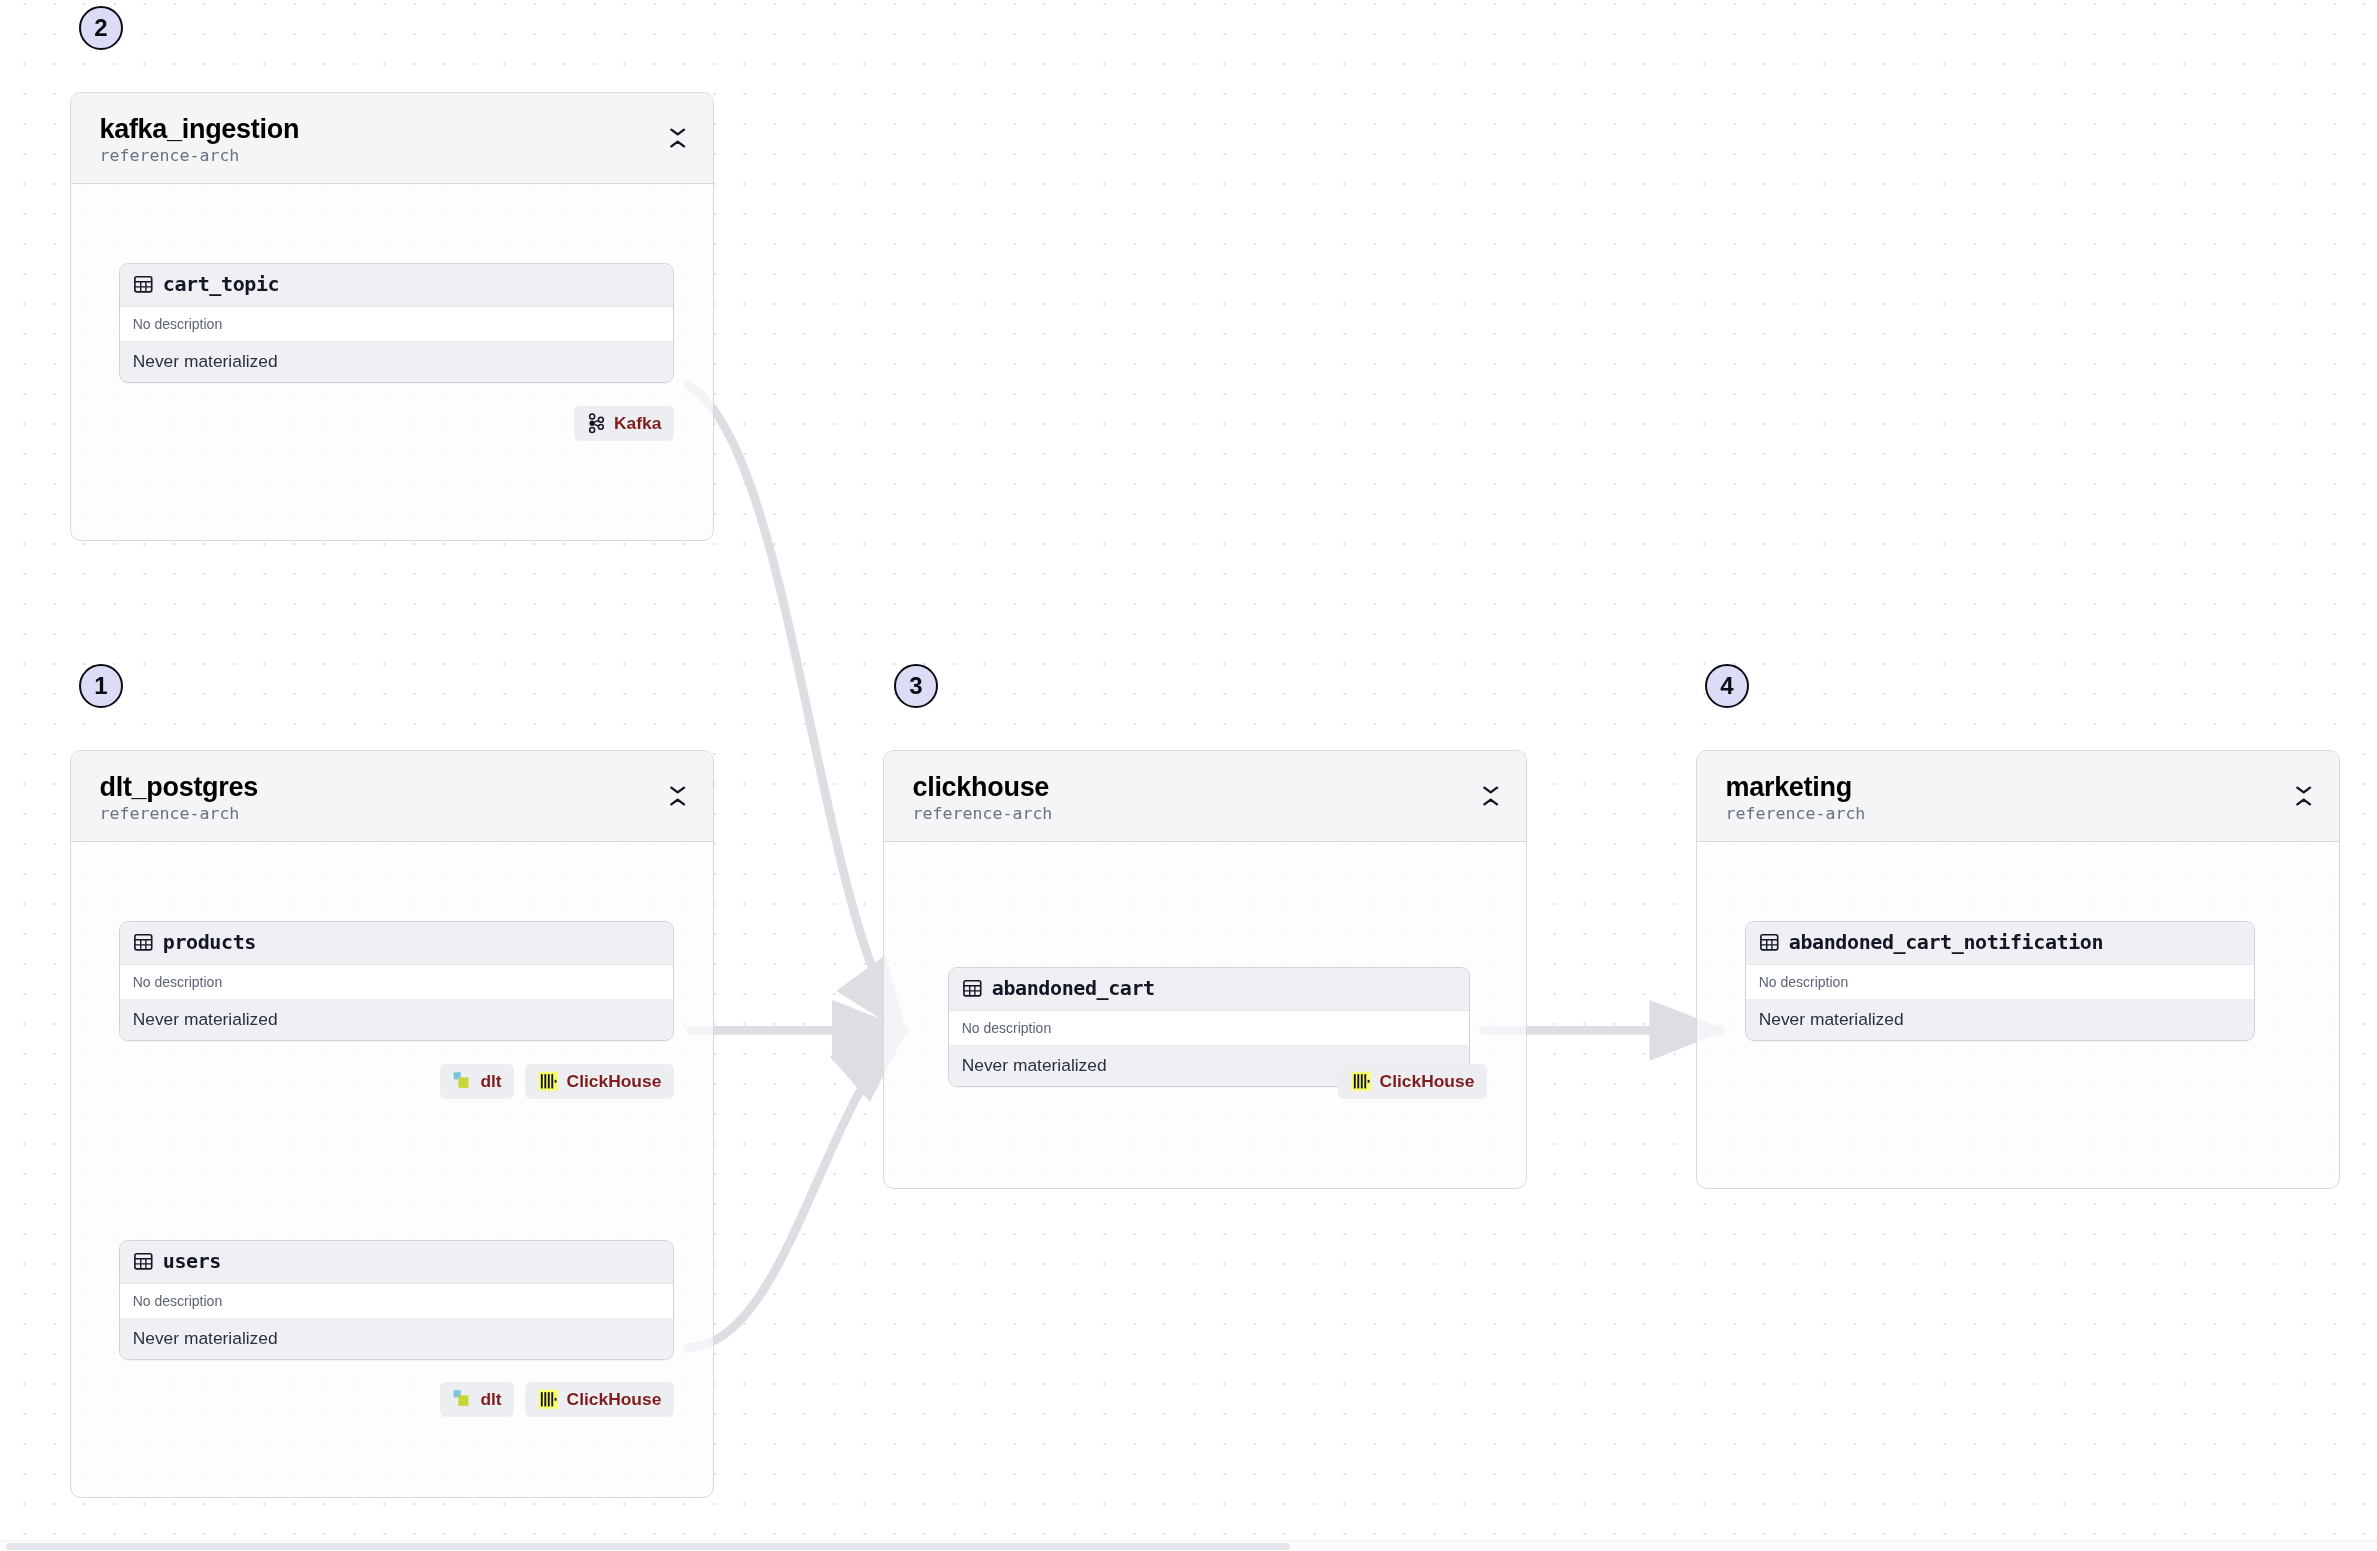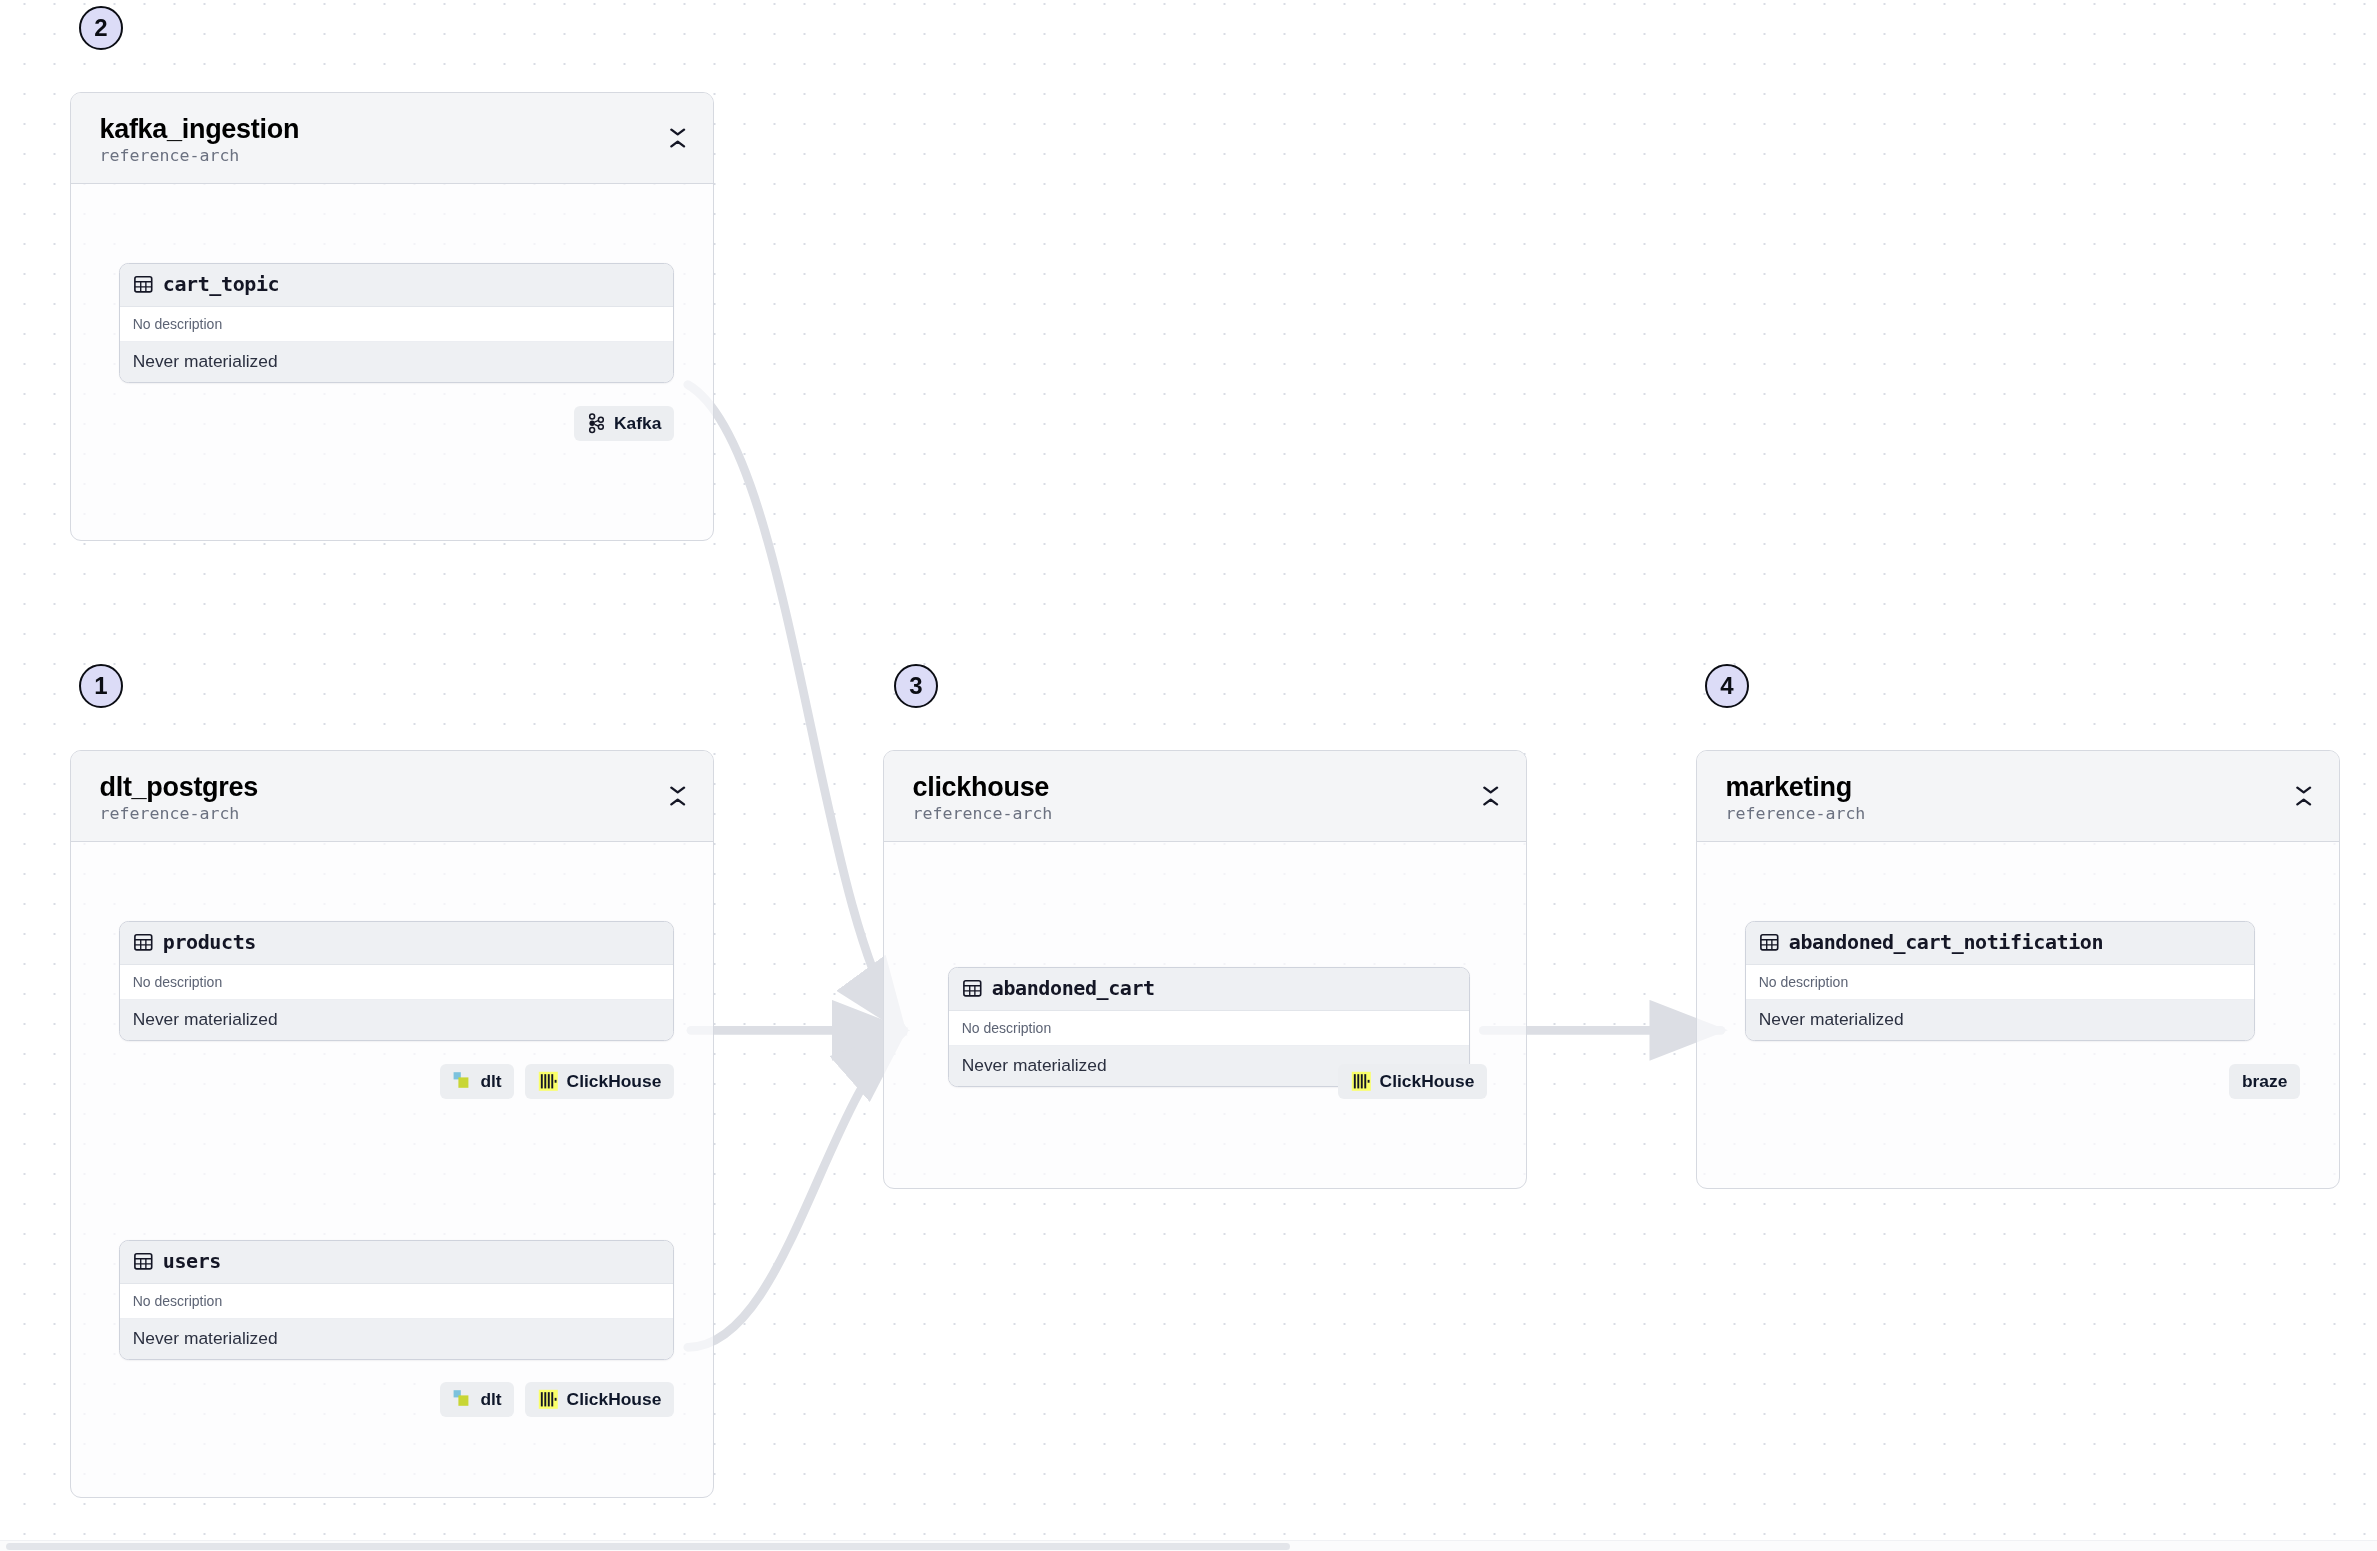--- a/index.html
+++ b/index.html
@@ -142,21 +142,21 @@
   }
   .badge {
     display: inline-flex;
     align-items: center;
     gap: 8px;
     background: #eceef1;
     border-radius: 6px;
     padding: 7.1px 12.7px;
     font-size: 17.4px;
     font-weight: 700;
-    color: #0f172a;
+    color: #7f1d1d;
     white-space: nowrap;
     cursor: pointer;
   }
   .badge .glyph { display: flex; align-items: center; }
 
   
   .step {
     position: absolute;
     width: 44px;
     height: 44px;
@@ -448,25 +448,20 @@
             <line x1="2.2" y1="15" x2="21.8" y2="15" stroke="#141625" stroke-width="1.6"></line>
             <line x1="9" y1="9" x2="9" y2="20.8" stroke="#141625" stroke-width="1.6"></line>
             <line x1="15" y1="9" x2="15" y2="20.8" stroke="#141625" stroke-width="1.6"></line>
           </svg>
           <span class="asset-name">abandoned_cart_notification</span>
         </div>
         <div class="asset-desc">No description</div>
         <div class="asset-status">Never materialized</div>
       </div>
 
-      <div class="badge-row" style="left:48px; top:222px; width:555px;">
-        <span class="badge">
-          <span>braze</span>
-        </span>
-      </div>
     </div>
   </div>
 
   <div class="hscroll">
     <div class="hscroll-thumb"></div>
   </div>
 
 </div>
 
 

